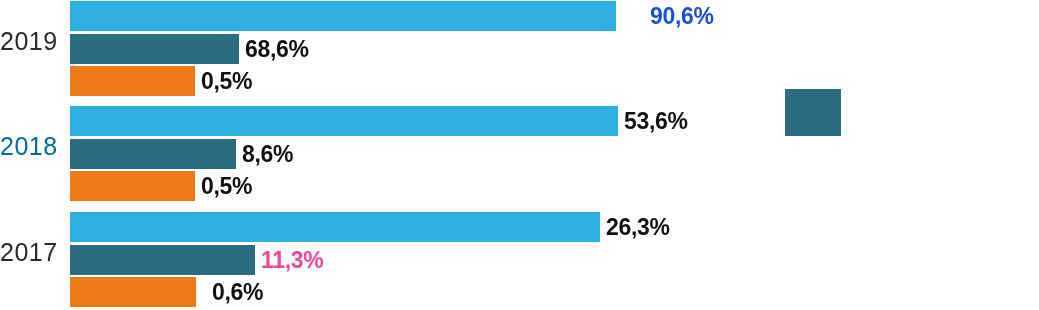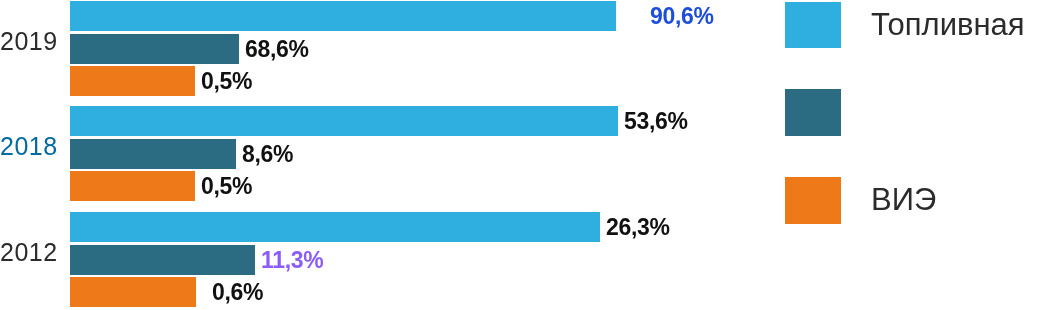--- a/index.html
+++ b/index.html
@@ -124,51 +124,43 @@
         <div class="bar-value" style="left: 172px; color: rgb(17, 17, 17); text-align: center;">8,6%</div>
       </div>
 
       <div class="barrow r2">
         <div class="bar renew" style="width: 125px; background: rgb(238, 121, 24);"></div>
         <div class="bar-value" style="left: 131px; color: rgb(17, 17, 17);">0,5%</div>
       </div>
     </div>
 
     <div class="group g2">
-      <div class="year-label" style="color: rgb(43, 43, 43);">2012</div>
+      <div class="year-label" style="color: rgb(43, 43, 43);">2017</div>
 
       <div class="barrow r0">
         <div class="bar fuel" style="width: 530px; background: rgb(47, 174, 224);"></div>
         <div class="bar-value" style="left: 536px; color: rgb(17, 17, 17);">26,3%</div>
       </div>
 
       <div class="barrow r1">
         <div class="bar hydro" style="width: 185px; background: rgb(44, 108, 131);"></div>
-        <div class="bar-value" style="left: 191px; color: #8b5cf6;">11,3%</div>
+        <div class="bar-value" style="left: 191px; color: #ec4899;">11,3%</div>
       </div>
 
       <div class="barrow r2">
         <div class="bar renew" style="width: 126px; background: rgb(238, 121, 24);"></div>
         <div class="bar-value" style="left: 142px; color: rgb(17, 17, 17);">0,6%</div>
       </div>
     </div>
 
   </div>
 
   <div class="legend">
 
-    <div class="legend-item l0">
-      <div class="legend-swatch fuel" style="background: rgb(47, 174, 224);"></div>
-      <div class="legend-label" style="color: rgb(43, 43, 43);">Топливная</div>
-    </div>
 
     <div class="legend-item l1">
       <div class="legend-swatch hydro" style="background: rgb(44, 108, 131);"></div>
     </div>
 
-    <div class="legend-item l2">
-      <div class="legend-swatch renew" style="background: rgb(238, 121, 24);"></div>
-      <div class="legend-label" style="color: rgb(43, 43, 43);">ВИЭ</div>
-    </div>
 
   </div>
 
 </div>
 
 </body></html>

